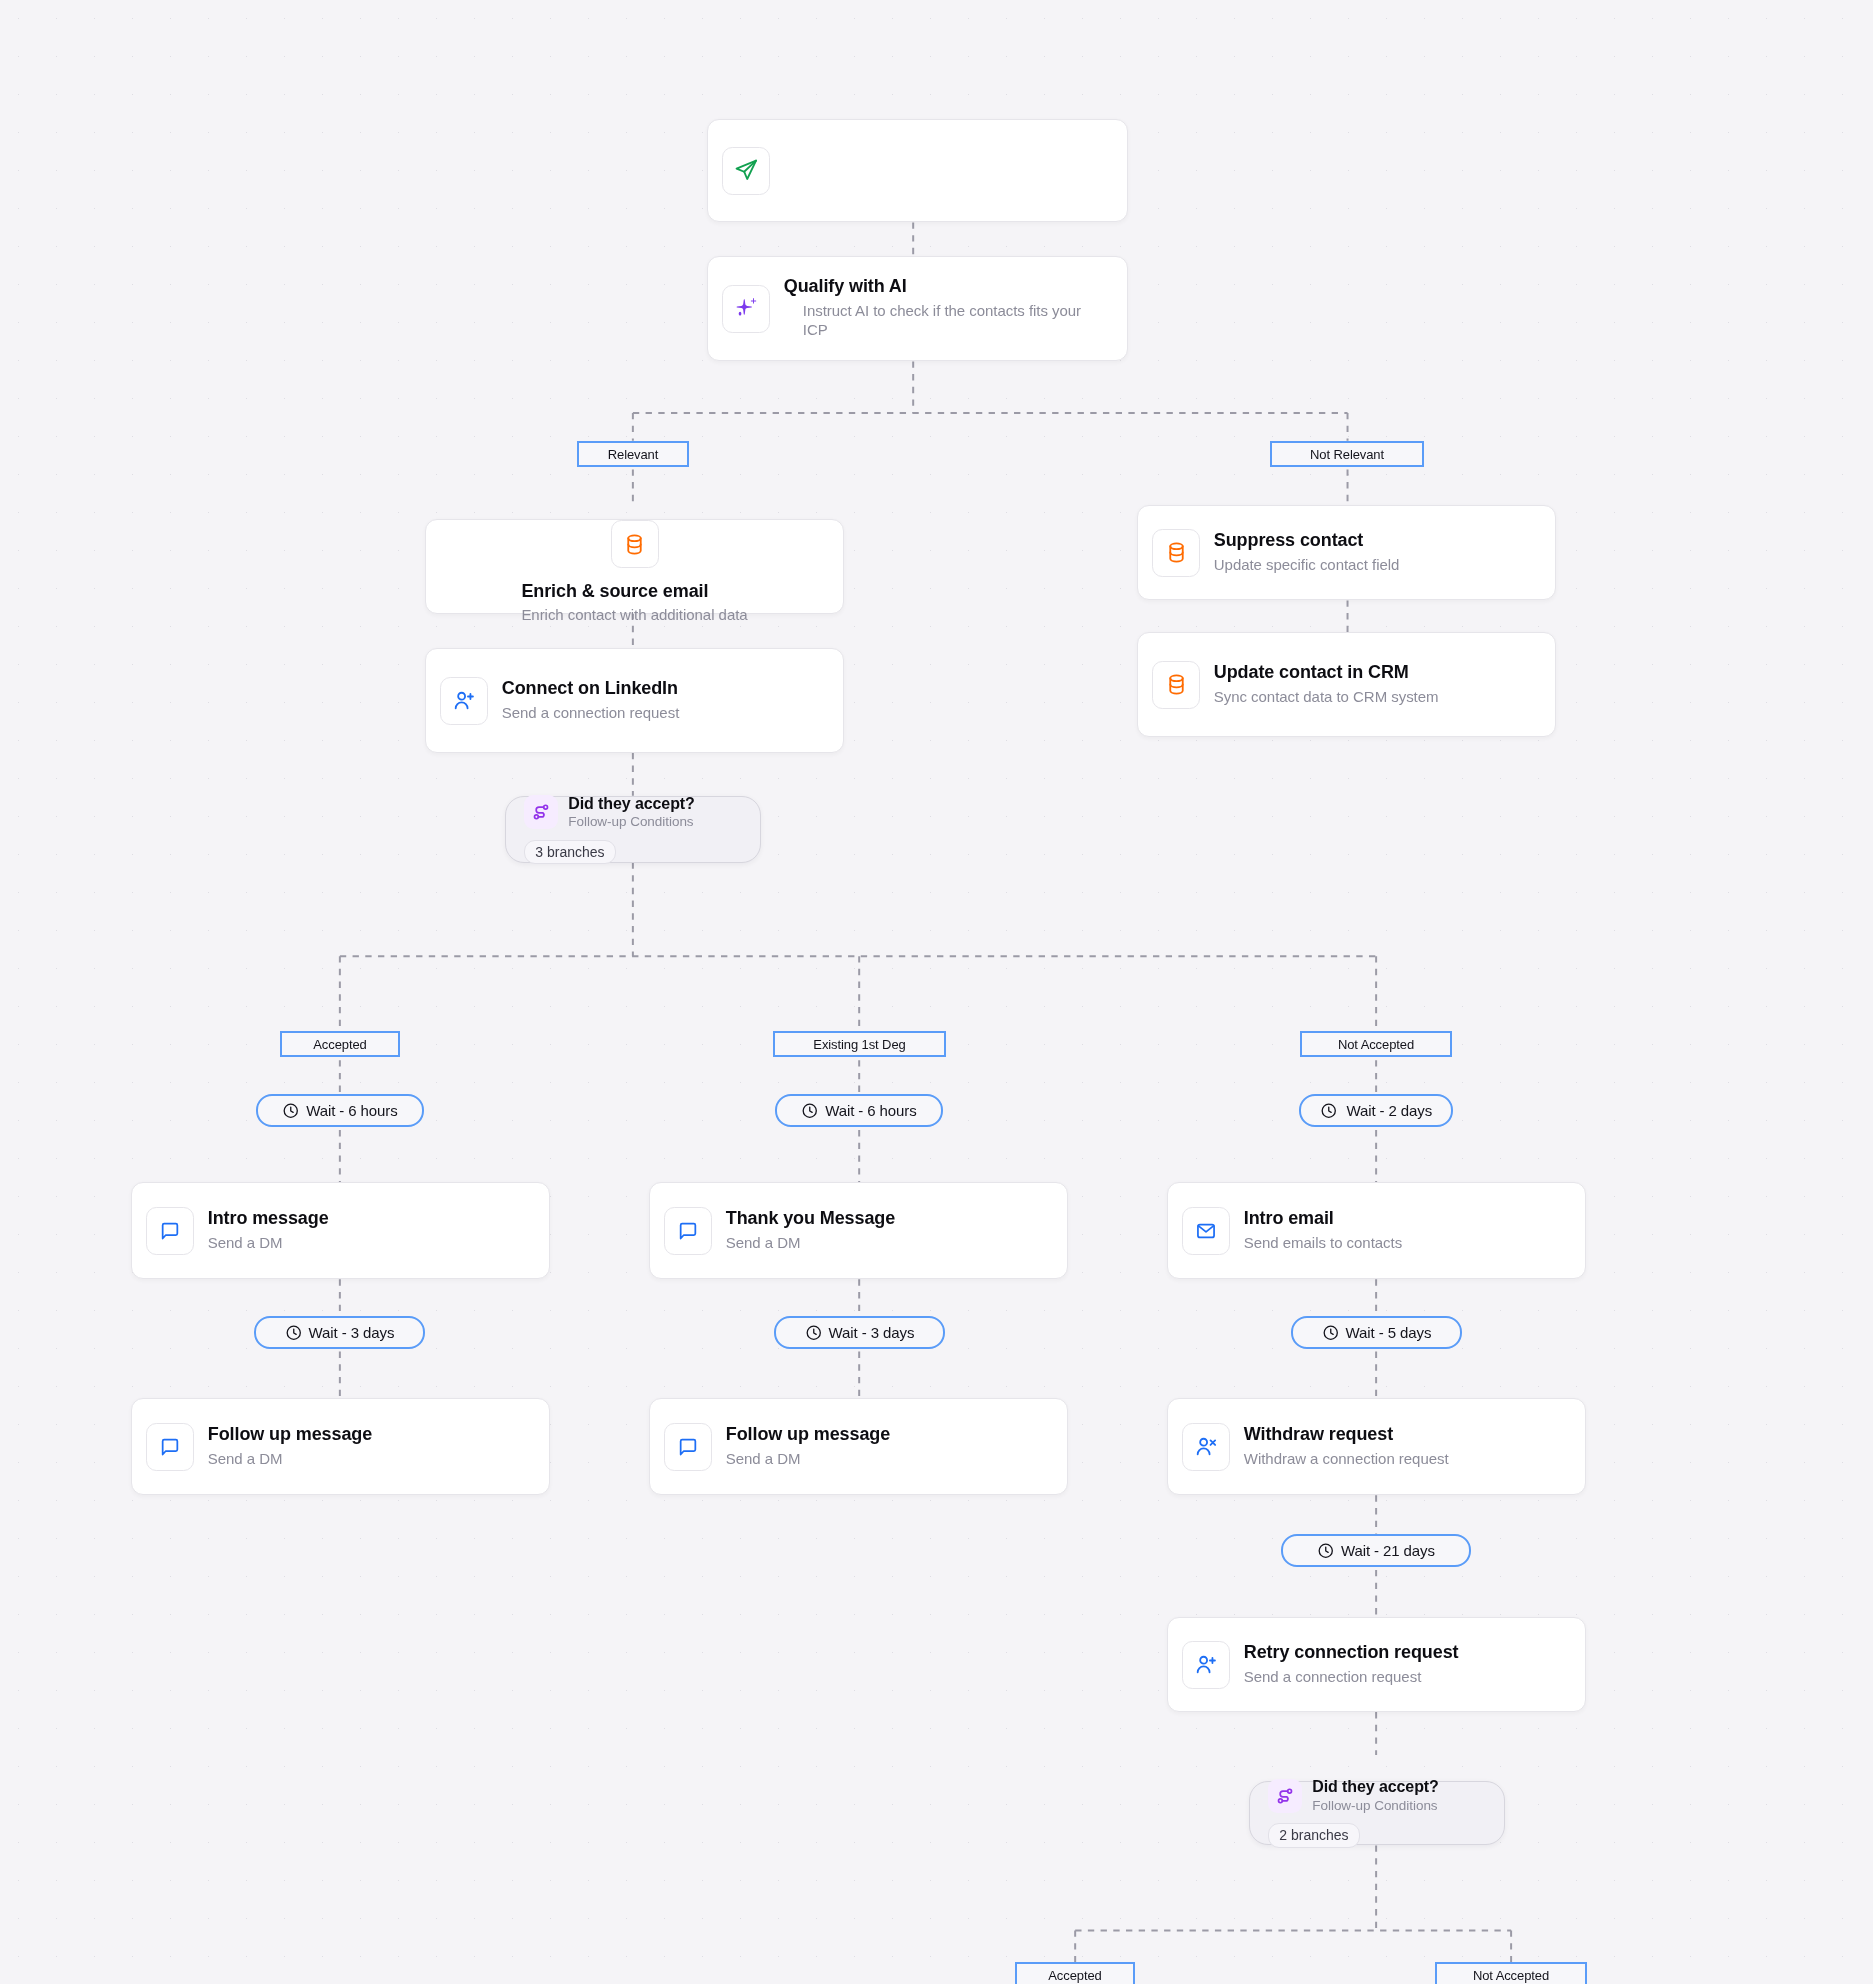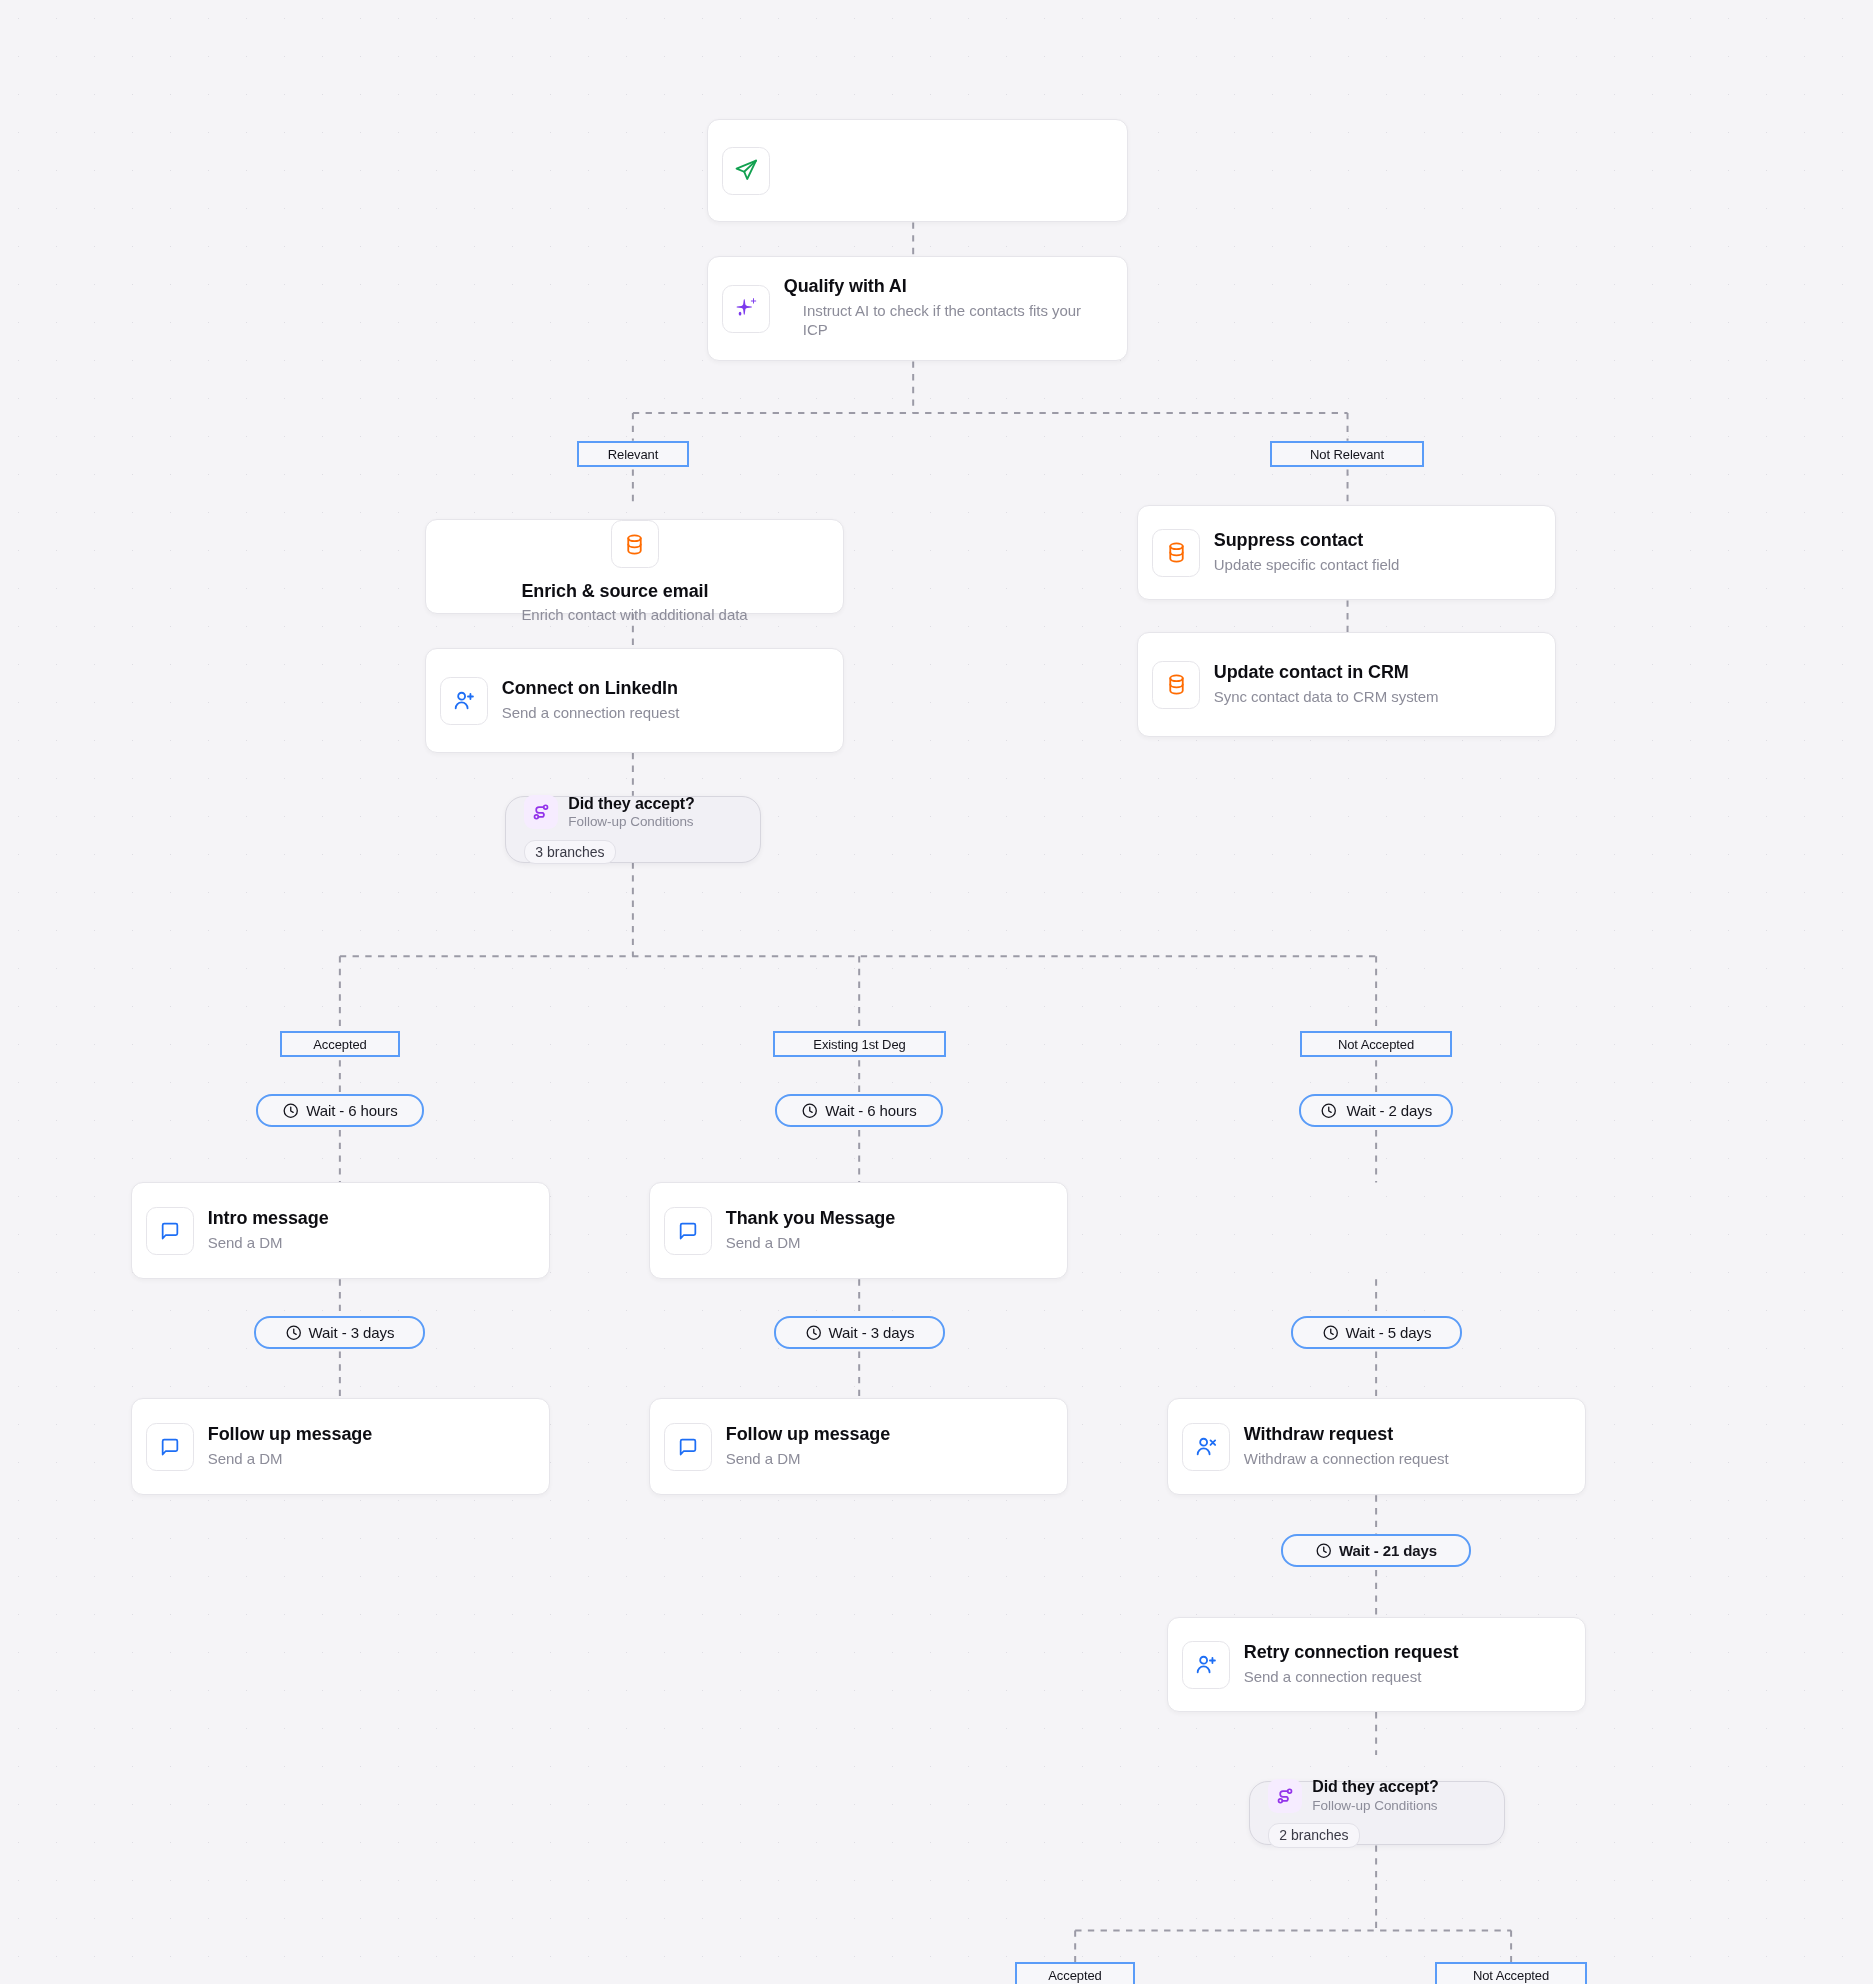--- a/index.html
+++ b/index.html
@@ -344,20 +344,32 @@
       <svg width="22" height="22" viewBox="0 0 24 24" fill="none" stroke="#1d6ef5" stroke-width="1.9" stroke-linecap="round" stroke-linejoin="round">
         <path d="M4 5.6a1.6 1.6 0 0 1 1.6-1.6h12.8A1.6 1.6 0 0 1 20 5.6v9.2a1.6 1.6 0 0 1-1.6 1.6H7.4L4 20.2z"></path>
       </svg>
     </div>
     <div class="txt">
       <div class="title">Thank you Message</div>
       <div class="sub">Send a DM</div>
     </div>
   </div>
 
+  <div class="card" style="left:1167px; top:1182px; width:419px; height:97px;">
+    <div class="ibox">
+      <svg width="22" height="22" viewBox="0 0 24 24" fill="none" stroke="#1d6ef5" stroke-width="1.9" stroke-linecap="round" stroke-linejoin="round">
+        <rect x="3.2" y="5" width="17.6" height="14" rx="2.2"></rect>
+          <path d="M3.8 6.4 12 13l8.2-6.6"></path>
+      </svg>
+    </div>
+    <div class="txt">
+      <div class="title">Intro email</div>
+      <div class="sub">Send emails to contacts</div>
+    </div>
+  </div>
 
   <div class="wait" style="left:254px; top:1316px; width:171px;">
     <svg width="17.5" height="17.5" viewBox="0 0 24 24" fill="none" stroke="#14141c" stroke-width="1.8" stroke-linecap="round" stroke-linejoin="round">
       <circle cx="12" cy="12" r="9"></circle>
         <path d="M12 7v5.3l3.3 2"></path>
       </svg>
     <span>Wait - 3 days</span>
   </div>
   <div class="wait" style="left:774px; top:1316px; width:171px;">
     <svg width="17.5" height="17.5" viewBox="0 0 24 24" fill="none" stroke="#14141c" stroke-width="1.8" stroke-linecap="round" stroke-linejoin="round">
@@ -405,21 +417,21 @@
           <path d="M2.8 20.2a6.2 6.2 0 0 1 12.4 0"></path>
         <path d="M16.2 5.6 21 10.4M21 5.6 16.2 10.4"></path>
       </svg>
     </div>
     <div class="txt">
       <div class="title">Withdraw request</div>
       <div class="sub">Withdraw a connection request</div>
     </div>
   </div>
 
-  <div class="wait" style="left:1281px; top:1534px; width:190px;font-weight:bold;">
+  <div class="wait" style="left:1281px; top:1534px; width:190px;">
     <svg width="17.5" height="17.5" viewBox="0 0 24 24" fill="none" stroke="#14141c" stroke-width="1.8" stroke-linecap="round" stroke-linejoin="round">
       <circle cx="12" cy="12" r="9"></circle>
         <path d="M12 7v5.3l3.3 2"></path>
       </svg>
     <span>Wait - 21 days</span>
   </div>
 
   <div class="card" style="left:1167px; top:1617px; width:419px; height:95px;">
     <div class="ibox">
       <svg width="23" height="23" viewBox="0 0 24 24" fill="none" stroke="#1d6ef5" stroke-width="1.9" stroke-linecap="round" stroke-linejoin="round">

